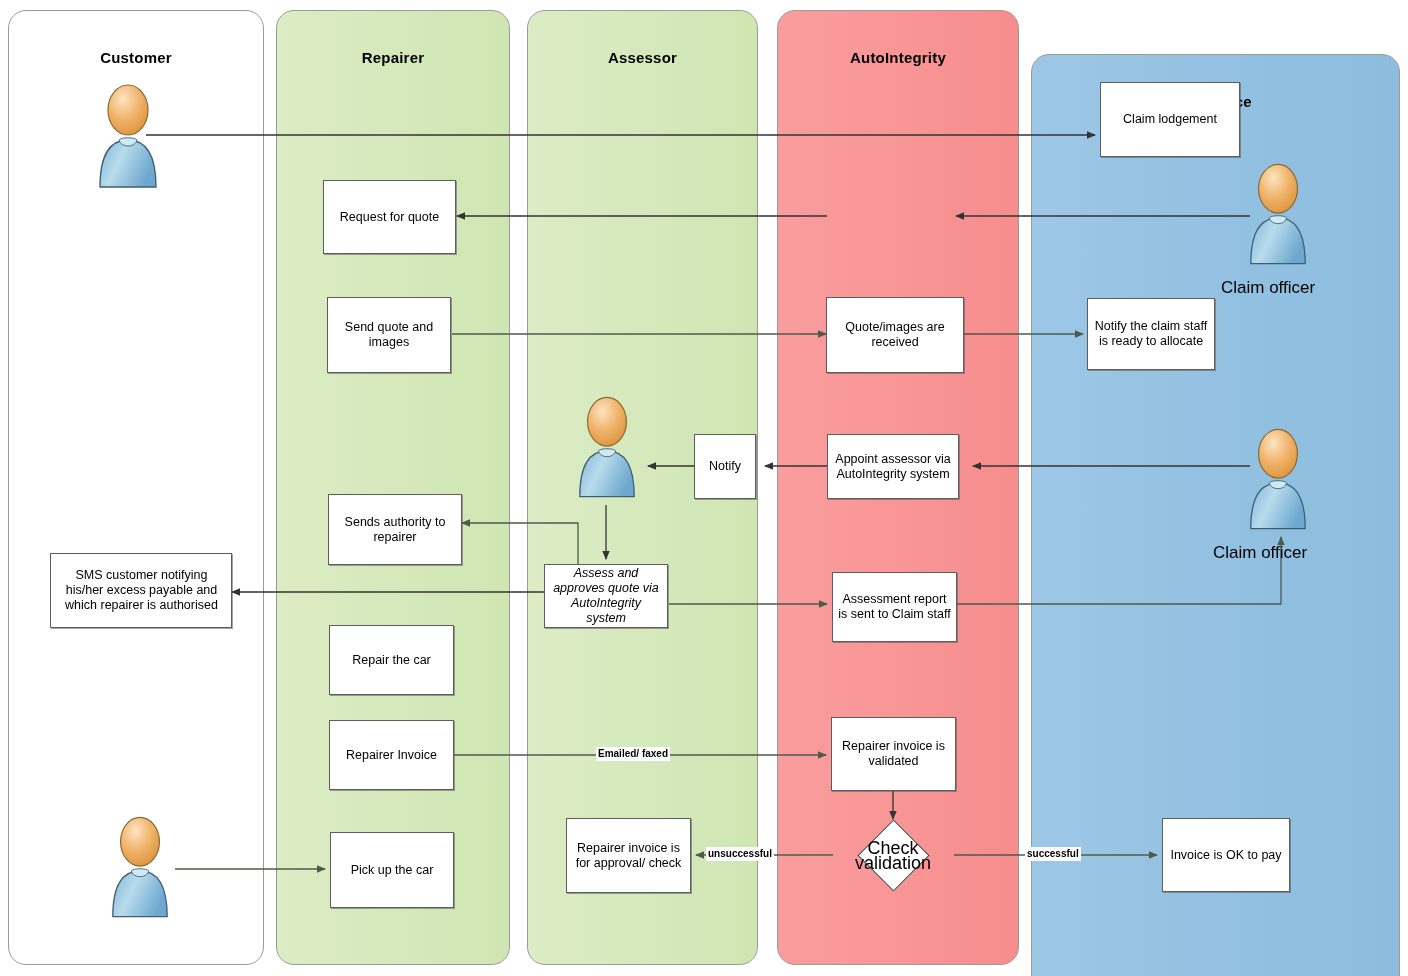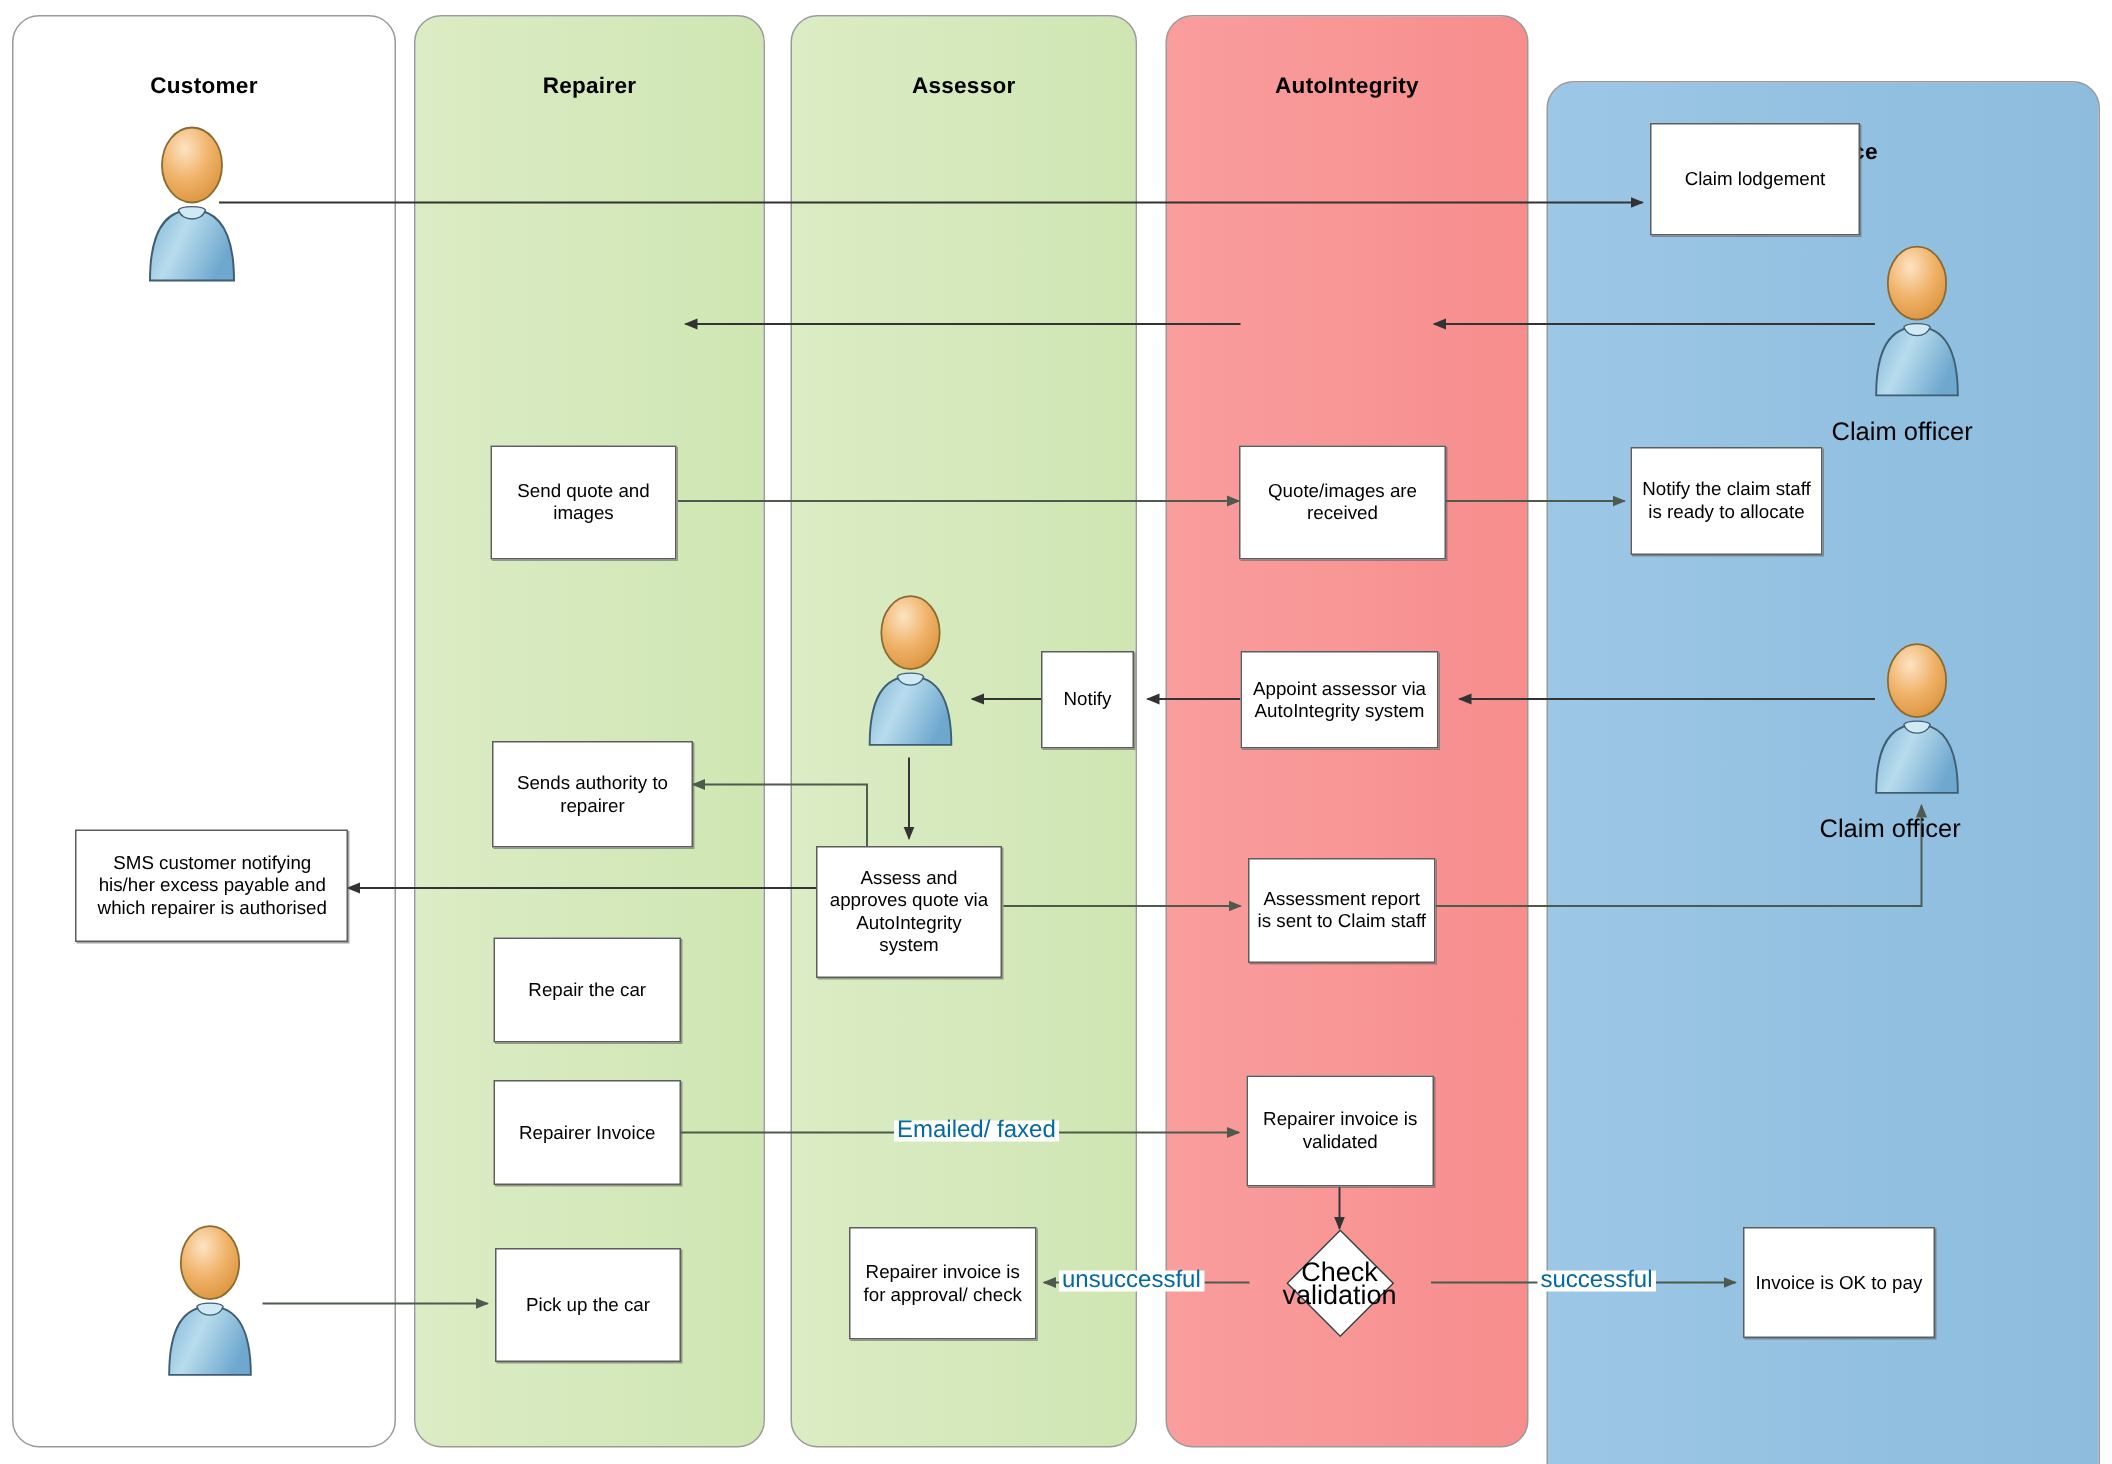--- a/index.html
+++ b/index.html
@@ -12,22 +12,22 @@
   .lane-pink{background:linear-gradient(90deg,#fa9d9d 0%,#f89494 60%,#f78d8d 100%);}
   .lane-blue{background:linear-gradient(90deg,#9dc7e6 0%,#92c0e0 60%,#8dbcdd 100%);margin-top:44px;}
   .node{position:absolute;background:#fff;border:1px solid #5d5d5d;box-sizing:border-box;
         display:flex;align-items:center;justify-content:center;text-align:center;
         font-size:12.5px;line-height:15px;color:#000;padding:2px 5px;
         box-shadow:1px 1px 0 rgba(90,90,90,.55);}
   .diamond{position:absolute;background:#fff;border:1px solid #3a3a3a;box-sizing:border-box;
            transform:rotate(45deg);}
   .diamond-label{position:absolute;text-align:center;font-size:18px;line-height:15px;color:#000;
            display:flex;align-items:center;justify-content:center;}
-  .edge-label{position:absolute;background:#fff;font-size:16px;line-height:14px;color:#0369a1;
-           padding:0 2px;white-space:nowrap;}
+  .edge-label{position:absolute;background:#fff;font-size:10px;line-height:14px;color:#000000;
+           padding:0 2px;white-space:nowrap;font-weight:bold;}
   .actor-label{position:absolute;font-size:17px;color:#000;white-space:nowrap;}
   svg.lines{position:absolute;left:0;top:0;width:1408px;height:976px;pointer-events:none;}
   .person{position:absolute;}
 </style>
 </head>
 <body>
 
 <div id="stage">
 
   <div class="lane lane-customer" style="left:8px;top:10px;width:256px;height:955px;">
@@ -139,37 +139,38 @@
   <div class="actor-label" style="left:1213px;top:543px;">Claim officer</div>
 
   <svg class="person" style="left:105px;top:813px;" width="70" height="110" viewBox="0 0 72 110">
     <ellipse cx="36" cy="28" rx="20" ry="25" fill="url(#headg)" stroke="#8a6a30" stroke-width="1.2"></ellipse>
     <path d="M8,105 C8,72 18,58 36,58 C54,58 64,72 64,105 z" fill="url(#bodyg)" stroke="#3f5d73" stroke-width="1.3"></path>
     <path d="M27,58 C29,66 43,66 45,58 C43,55 29,55 27,58 z" fill="#cfeaf5" stroke="#3f5d73" stroke-width=".9"></path>
   </svg>
 
   <div class="node" style="left:1100px;top:82px;width:140px;height:75px;">Claim lodgement</div>
 
+  <div class="node" style="left:323px;top:180px;width:133px;height:74px;">Request for quote</div>
 
 
   <div class="node" style="left:327px;top:297px;width:124px;height:76px;">Send quote and images</div>
 
   <div class="node" style="left:826px;top:297px;width:138px;height:76px;">Quote/images are received</div>
 
   <div class="node" style="left:1087px;top:298px;width:128px;height:72px;">Notify the claim staff is ready to allocate</div>
 
   <div class="node" style="left:694px;top:434px;width:62px;height:65px;">Notify</div>
 
   <div class="node" style="left:827px;top:434px;width:132px;height:65px;">Appoint assessor via AutoIntegrity system</div>
 
   <div class="node" style="left:328px;top:494px;width:134px;height:71px;">Sends authority to repairer</div>
 
   <div class="node" style="left:50px;top:553px;width:182px;height:75px;text-align:center;justify-content:flex-start;padding-left:6px;">SMS customer notifying his/her excess payable and which repairer is authorised</div>
 
-  <div class="node" style="left:544px;top:564px;width:124px;height:88px;">Assess and approves quote via AutoIntegrity system</div>
+  <div class="node" style="left:544px;top:564px;width:124px;height:64px;font-style:italic;">Assess and approves quote via AutoIntegrity system</div>
 
   <div class="node" style="left:832px;top:572px;width:125px;height:70px;">Assessment report is sent to Claim staff</div>
 
   <div class="node" style="left:329px;top:625px;width:125px;height:70px;">Repair the car</div>
 
   <div class="node" style="left:329px;top:720px;width:125px;height:70px;">Repairer Invoice</div>
 
   <div class="node" style="left:831px;top:717px;width:125px;height:74px;">Repairer invoice is validated</div>
 
   <div class="node" style="left:330px;top:832px;width:124px;height:76px;">Pick up the car</div>

